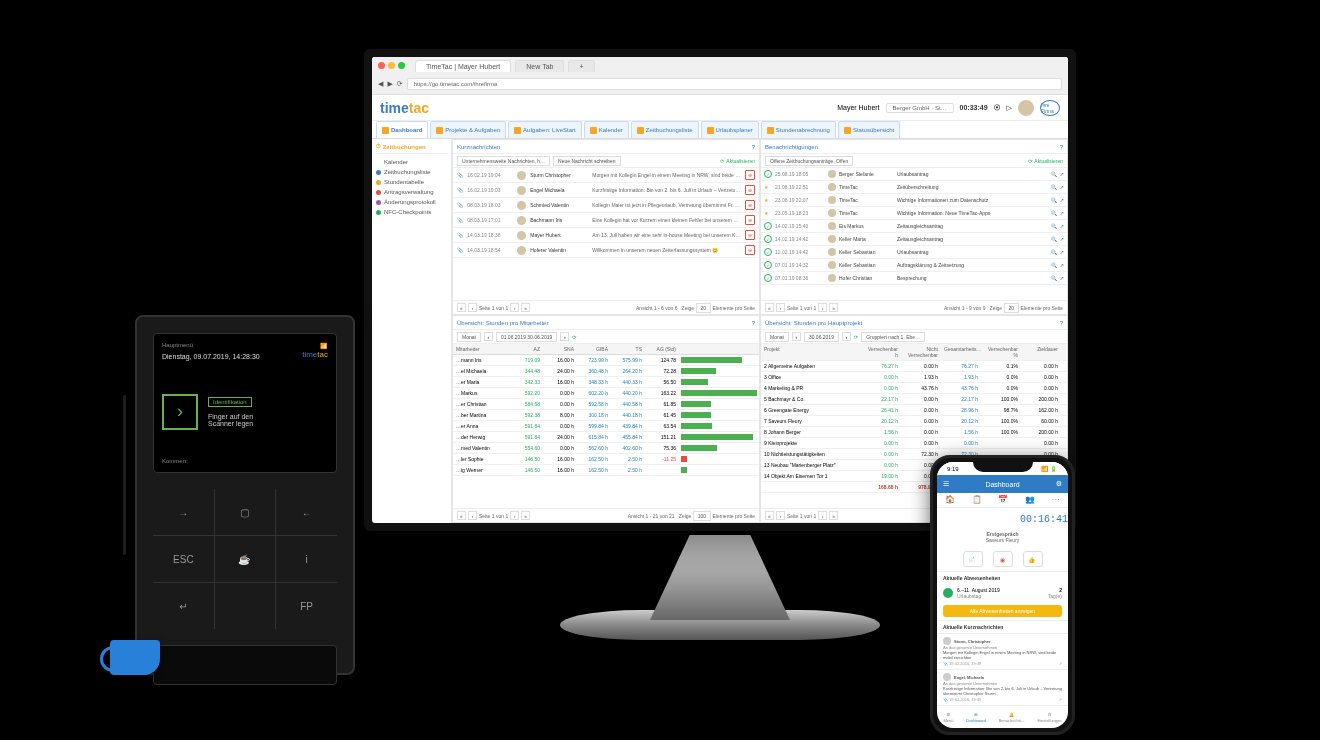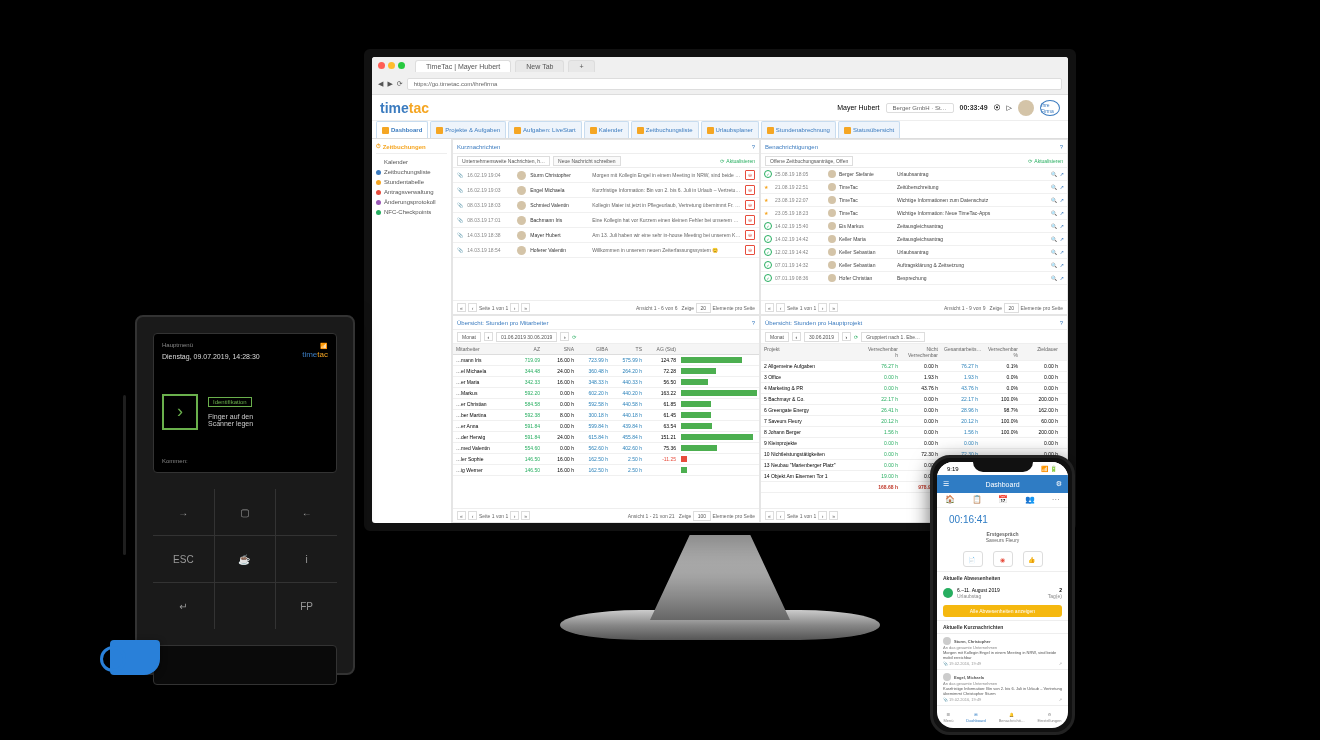--- a/index.html
+++ b/index.html
@@ -119,21 +119,21 @@
 .nfc-tag:before{content:"";position:absolute;left:-10px;top:6px;width:20px;height:20px;border:3px solid #2980d9;border-radius:50%}
 
 
 .phone{position:absolute;left:930px;top:455px;width:145px;height:280px;background:#111;border-radius:20px;border:3px solid #222;box-shadow:0 5px 20px rgba(0,0,0,.6)}
 .phone-notch{position:absolute;left:50%;top:0;transform:translateX(-50%);width:60px;height:14px;background:#111;border-radius:0 0 10px 10px;z-index:2}
 .phone-screen{position:absolute;inset:4px;background:#fff;border-radius:16px;overflow:hidden;display:flex;flex-direction:column;font-size:6px}
 .ph-status{height:14px;background:#fff;display:flex;justify-content:space-between;align-items:center;padding:0 10px;font-size:6px;color:#000}
 .ph-header{height:18px;background:#2f7cc4;color:#fff;display:flex;align-items:center;justify-content:center;font-size:7px;position:relative}
 .ph-header .menu{position:absolute;left:6px}.ph-header .gear{position:absolute;right:6px}
 .ph-tabs{height:16px;display:flex;justify-content:space-around;align-items:center;border-bottom:1px solid #eee;font-size:8px;color:#999}
-.ph-timer{text-align:left;padding:6px 12px;font-size:10px;color:#2f7cc4;font-family:Liberation Sans, sans-serif}
+.ph-timer{text-align:right;padding:6px 0;font-size:10px;color:#2f7cc4;font-family:Liberation Mono, monospace}
 .ph-task{text-align:center;font-size:5px;color:#666;padding-bottom:4px}
 .ph-rec{display:flex;justify-content:center;gap:10px;padding:4px 0}
 .ph-rec-btn{width:20px;height:16px;border:1px solid #ddd;border-radius:3px;display:flex;align-items:center;justify-content:center}
 .ph-rec-btn.stop{color:#e74c3c}
 .ph-section{padding:3px 6px;font-size:5px;font-weight:bold;color:#333;border-top:1px solid #eee}
 .ph-absence{display:flex;align-items:center;gap:4px;padding:3px 6px;font-size:5px}
 .ph-abs-icon{width:10px;height:10px;border-radius:50%;background:#27ae60}
 .ph-btn-yellow{margin:3px 6px;background:#f5b80f;color:#fff;text-align:center;padding:3px;border-radius:3px;font-size:5px}
 .ph-msg{padding:3px 6px;border-top:1px solid #eee;font-size:4px;color:#555}
 .ph-msg-head{display:flex;align-items:center;gap:3px}

